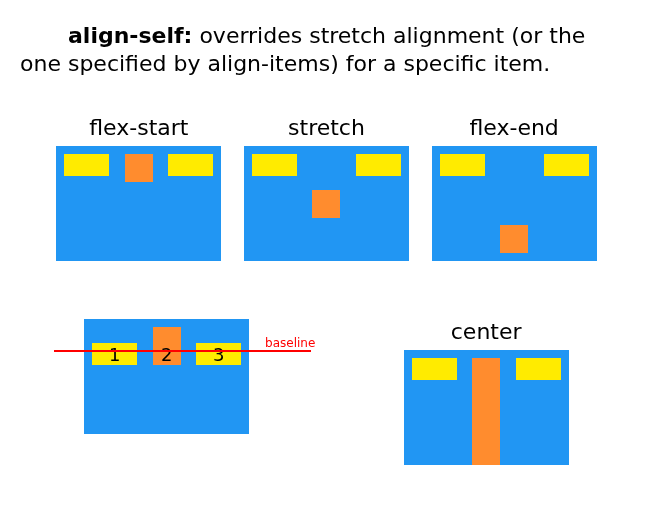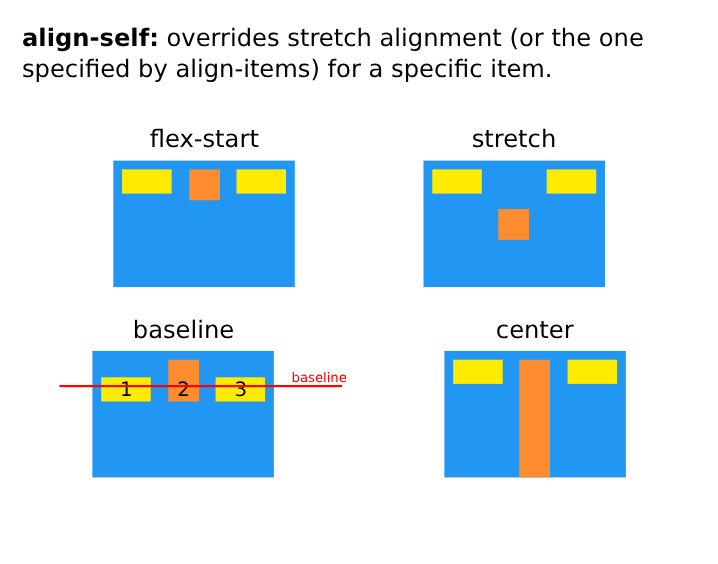--- a/index.html
+++ b/index.html
@@ -6,22 +6,22 @@
   body {
     margin: 0;
     padding: 22px 20px;
     font-family: "DejaVu Sans", "Liberation Sans", Arial, sans-serif;
     font-size: 22px;
     color: #000;
     width: 653px;
     background: #fff;
   }
   .headline { line-height: 1.25; margin-bottom: 38px; }
-  .headline .strong { font-weight: 700; }
-  .rows { display: flex; flex-direction: column; gap: 27px; }
+  .headline .strong { font-weight: 700; margin-left: 48px; }
+  .rows { display: flex; flex-direction: column; gap: 58px; }
   .row { display: flex; }
   .row.top { justify-content: space-around; padding: 0 25px; }
   .row.bot { justify-content: space-evenly; padding: 0 10px; gap: 100px; }
   .example { text-align: center; position: relative; }
   .ex-title { font-size: 22px; margin-bottom: 6px; }
   .container {
     width: 165px;
     height: 115px;
     display: flex;
     justify-content: space-between;
@@ -74,27 +74,34 @@
 
     <div class="example">
       <div class="ex-title">stretch</div>
       <div class="container vcenter" style="background:#2196f3">
         <div class="item" style="background:#ffeb00"></div>
         <div class="item mid" style="background:#ff8c2e"></div>
         <div class="item" style="background:#ffeb00"></div>
       </div>
     </div>
 
+    <div class="example">
+      <div class="ex-title">flex-end</div>
+      <div class="container vend" style="background:#2196f3">
+        <div class="item" style="background:#ffeb00"></div>
+        <div class="item mid" style="background:#ff8c2e"></div>
+        <div class="item" style="background:#ffeb00"></div>
+      </div>
+    </div>
 
   </div>
 
   <div class="row bot">
 
     <div class="example">
-      <div class="ex-title">baseline</div>
       <div class="container baseline" style="background:#2196f3">
         <div class="baseline-line" style="background:#ff0000;color:#ff0000" data-label="baseline"></div>
         <div class="item" style="background:#ffeb00">1</div>
         <div class="item mid tall" style="background:#ff8c2e">2</div>
         <div class="item" style="background:#ffeb00">3</div>
       </div>
     </div>
 
     <div class="example">
       <div class="ex-title">center</div>

